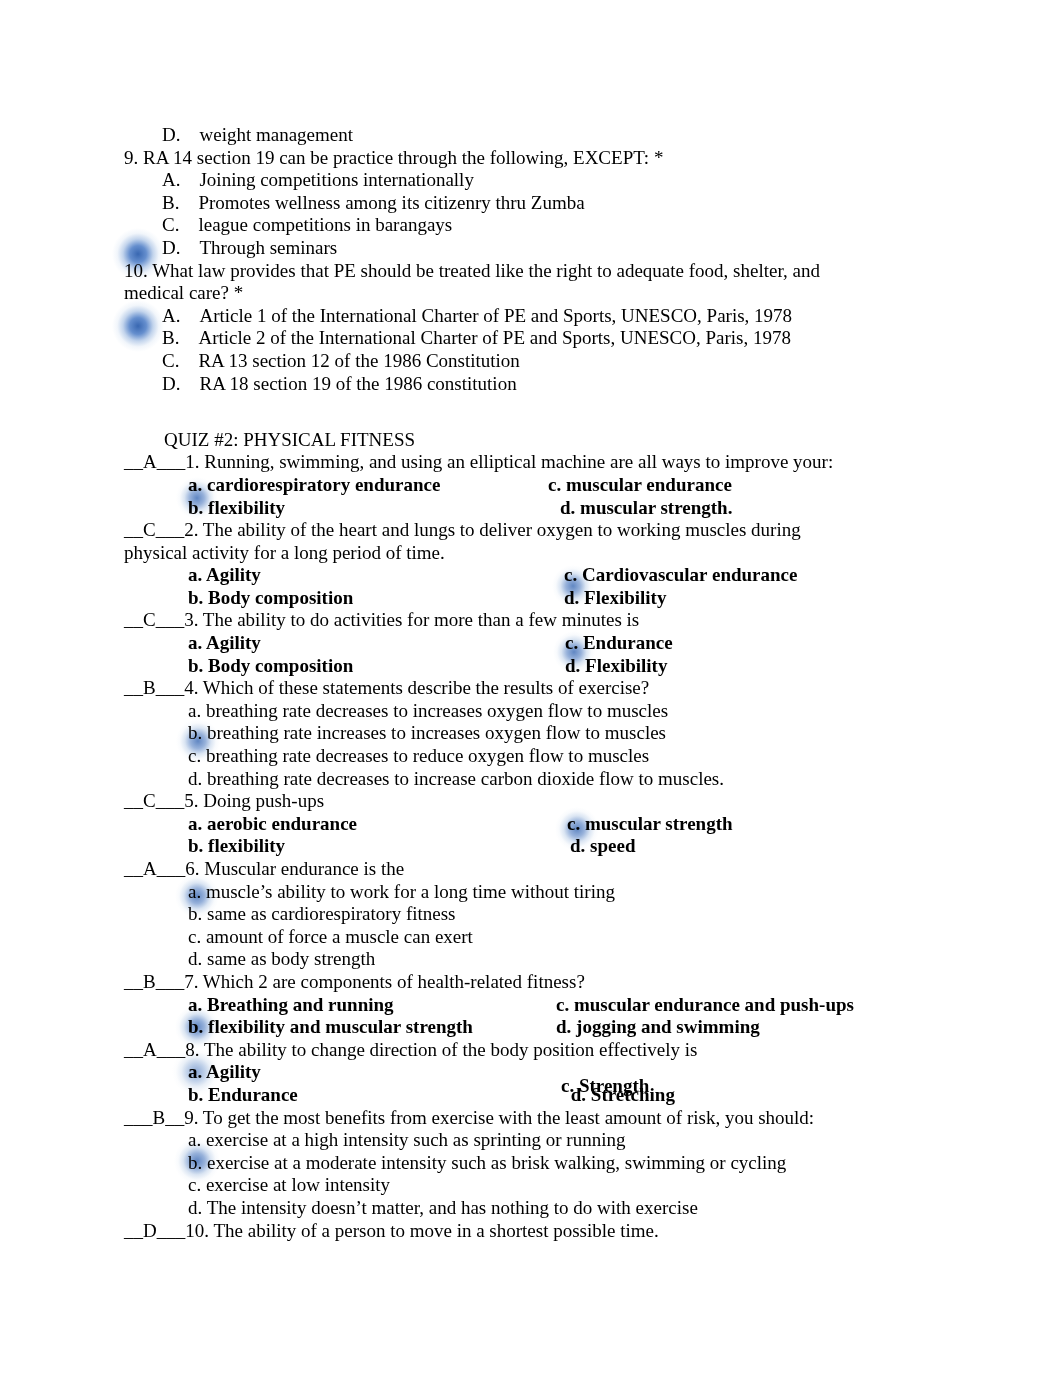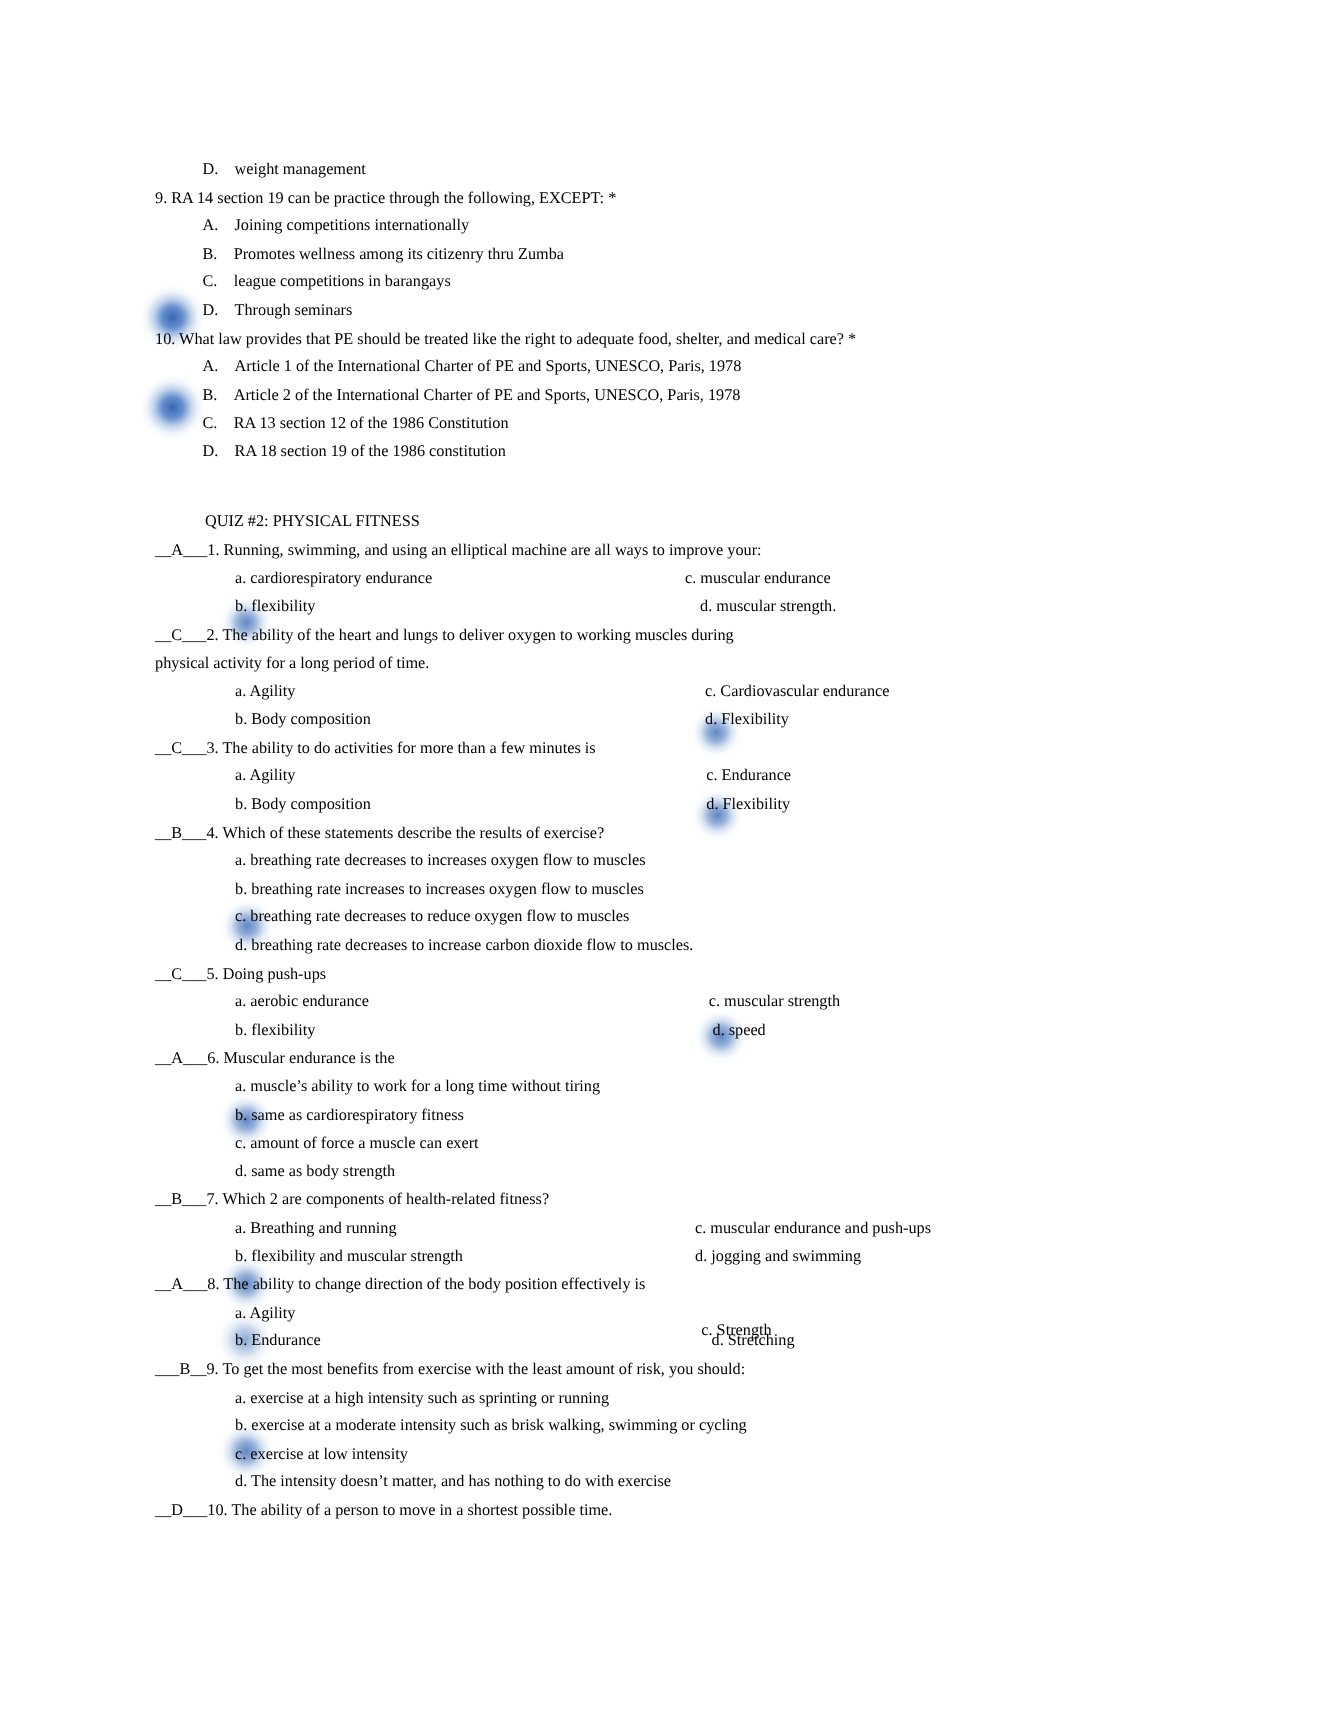--- a/index.html
+++ b/index.html
@@ -20,41 +20,42 @@
     left: 0; top: 0;
     width: 1062px;
     height: 1376px;
     background: #ffffff;
   }
   .doc {
     position: absolute;
     left: 124px;
     top: 124px;
     width: 820px;
-    font-size: 13px;
+    font-size: 19px;
     line-height: 22.6px;
   }
 
   
   .line {
     position: relative;
     white-space: pre;
   }
   .line.wrap { white-space: normal; }
 
   .indent-opt { padding-left: 38px; }      
   .indent-sub { padding-left: 64px; }      
 
   .gap { height: 22.6px; }
   .gap-sm { height: 11px; }
 
   
   .optrow {
     position: relative;
     white-space: pre;
+    font-weight: bold;
   }
   .optrow .colL {
     display: inline-block;
   }
   .optrow .colR {
     position: absolute;
     top: 0;
   }
 
   

